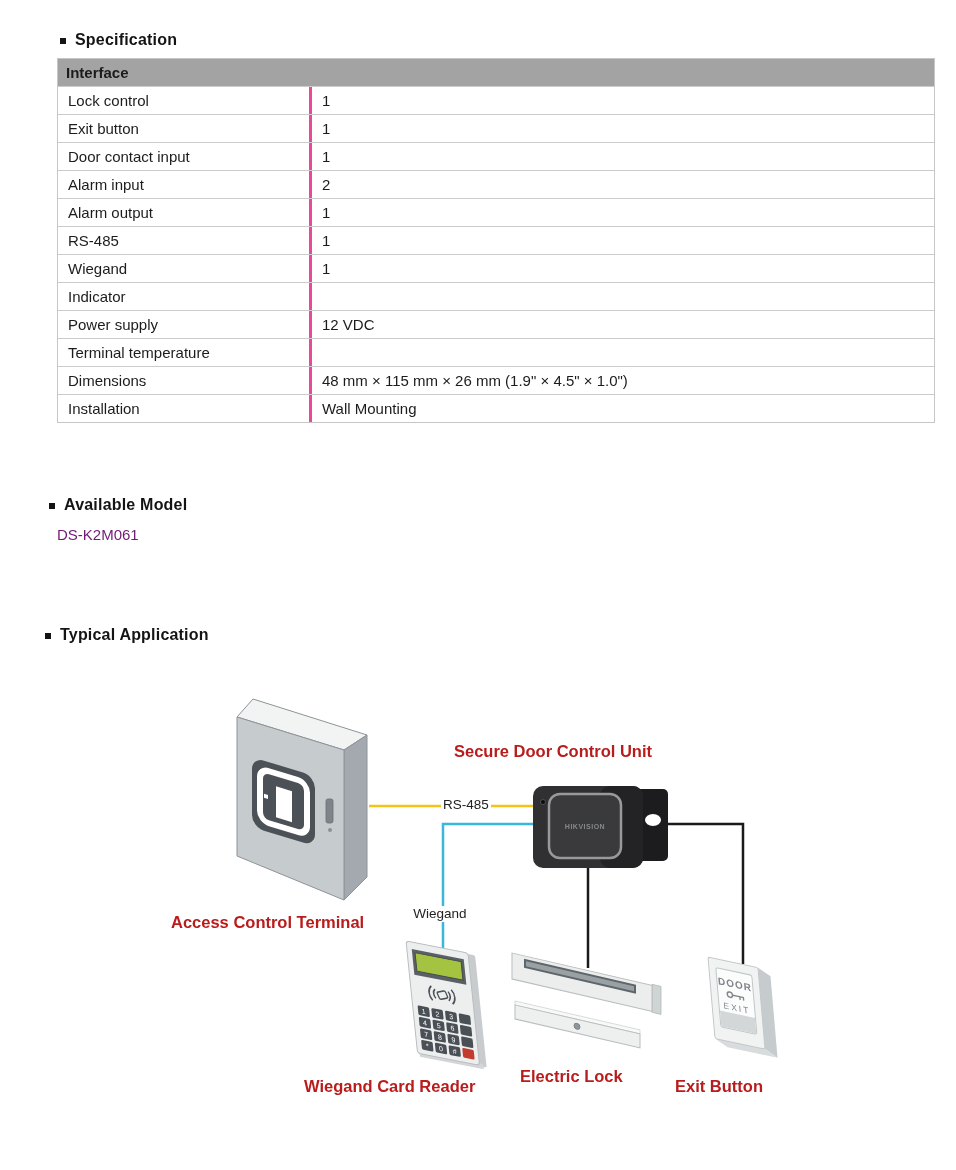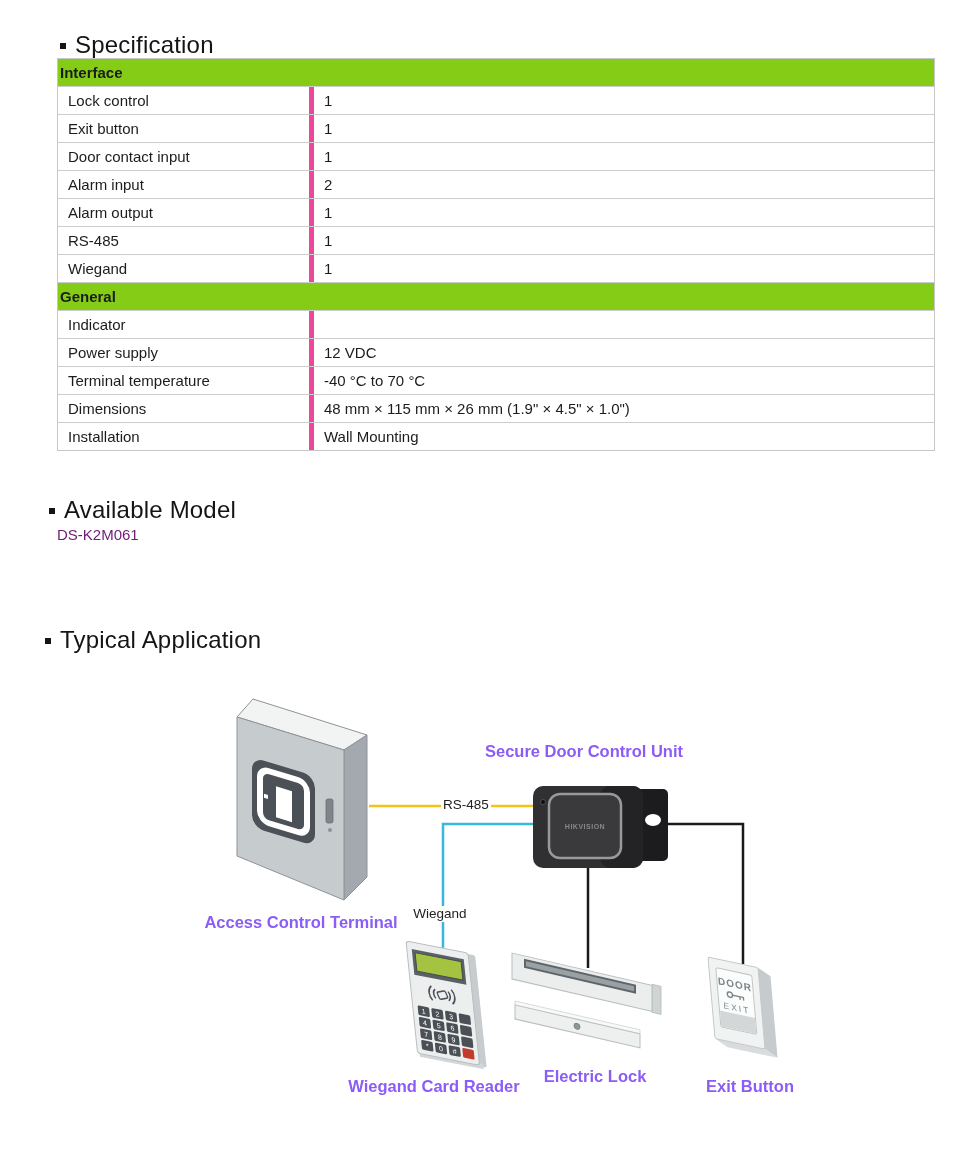--- a/index.html
+++ b/index.html
@@ -1,33 +1,33 @@
 <!DOCTYPE html>
 <html><head>
 <meta charset="utf-8">
 <style>
   html,body{margin:0;padding:0;background:#fff;}
   #page{position:relative;width:956px;height:1170px;background:#fff;overflow:hidden;
         font-family:"Liberation Sans",sans-serif;color:#1c1c1c;}
   .heading{position:absolute;display:flex;align-items:center;gap:9px;
-           font-weight:400;font-size:24px;color:#141414;letter-spacing:.2px;}
+           font-weight:700;font-size:16px;color:#141414;letter-spacing:.2px;}
   .bullet{width:6px;height:6px;background:#141414;display:inline-block;margin-top:2px;}
   
   #spec-table{position:absolute;left:57px;top:58px;width:878px;border:1px solid #c6c6c6;
               box-sizing:border-box;background:#fff;}
   .trow{display:flex;height:27px;align-items:stretch;border-bottom:1px solid #cccccc;
         font-size:15px;background:#fff;}
   .trow:last-child{border-bottom:none;}
-  .trow.thead{background:#84cc16;font-weight:700;align-items:center;padding-left:2px;}
-  .tc1{width:241px;padding-left:10px;border-right:5px solid #ec4899;display:flex;align-items:center;}
+  .trow.thead{background:#a3a3a3;font-weight:700;align-items:center;padding-left:8px;}
+  .tc1{width:241px;padding-left:10px;border-right:3px solid #ec4899;display:flex;align-items:center;}
   .tc2{flex:1;padding-left:10px;display:flex;align-items:center;}
   #model-text{position:absolute;left:57px;top:526px;font-size:15px;color:#701a75;}
   
   #diagram{position:absolute;left:0;top:680px;width:956px;height:430px;}
-  .dlabel{position:absolute;font-weight:700;font-size:16.5px;color:#8b5cf6;text-align:center;}
+  .dlabel{position:absolute;font-weight:700;font-size:16.5px;color:#b91c1c;}
   .slabel{position:absolute;font-size:13.5px;color:#222;text-align:center;background:#fff;
           line-height:16px;}
 </style>
 </head>
 <body>
 
 <div id="page">
 
   <div class="heading" style="left:60px;top:31px;">
     <span class="bullet"></span>
@@ -57,31 +57,29 @@
         <div class="tc2">1</div>
       </div>
       <div class="trow">
         <div class="tc1">RS-485</div>
         <div class="tc2">1</div>
       </div>
       <div class="trow">
         <div class="tc1">Wiegand</div>
         <div class="tc2">1</div>
       </div>
-      <div class="trow thead">General</div>
       <div class="trow">
         <div class="tc1">Indicator</div>
       </div>
       <div class="trow">
         <div class="tc1">Power supply</div>
         <div class="tc2">12 VDC</div>
       </div>
       <div class="trow">
         <div class="tc1">Terminal temperature</div>
-        <div class="tc2">-40 °C to 70 °C</div>
       </div>
       <div class="trow">
         <div class="tc1">Dimensions</div>
         <div class="tc2">48 mm × 115 mm × 26 mm (1.9" × 4.5" × 1.0")</div>
       </div>
       <div class="trow">
         <div class="tc1">Installation</div>
         <div class="tc2">Wall Mounting</div>
       </div>
     </div>

